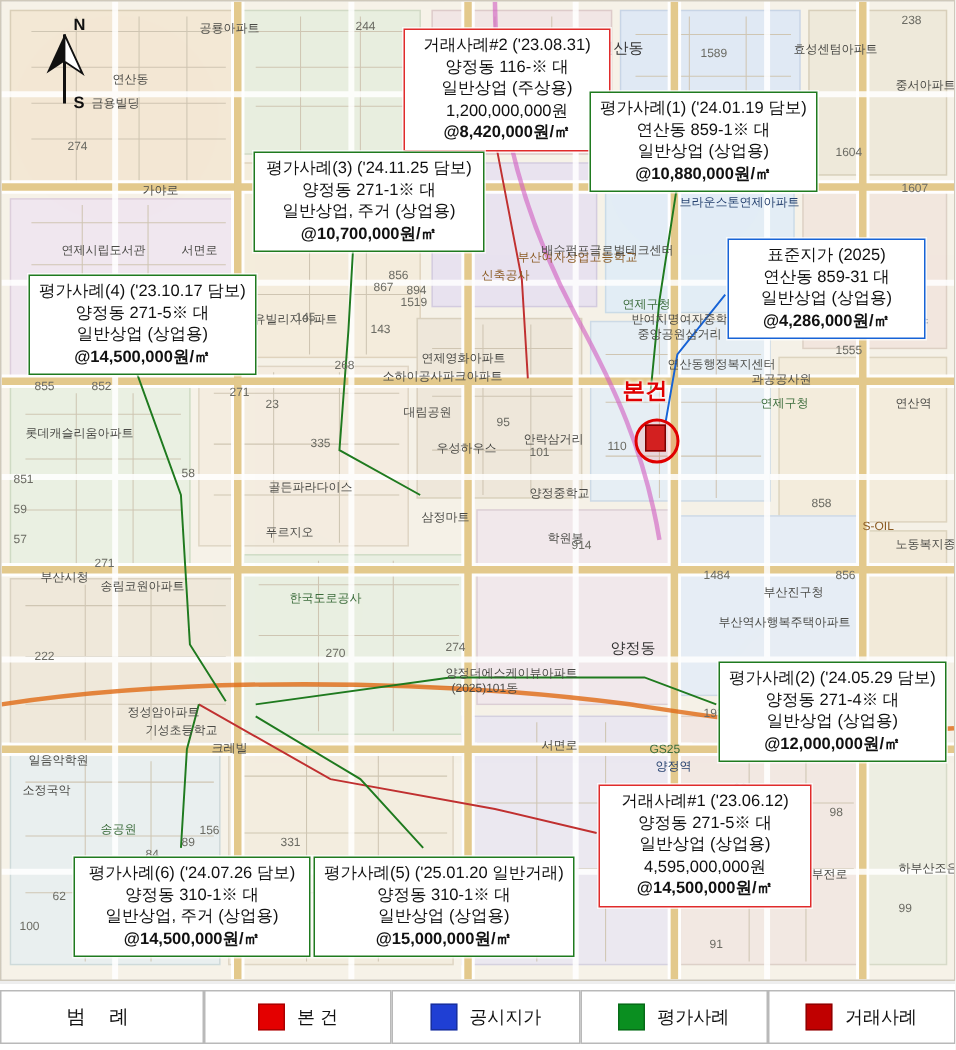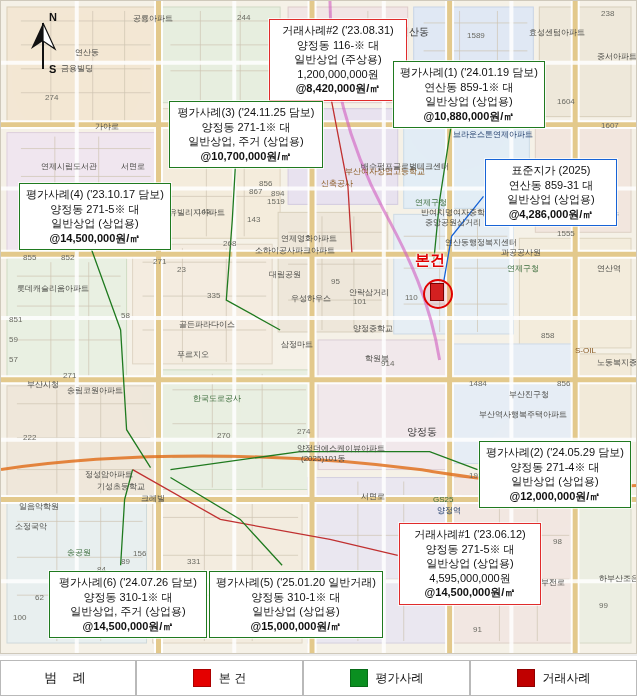--- a/index.html
+++ b/index.html
@@ -433,20 +433,24 @@
 
   </div>
 
   <div id="legend">
     <div class="legend-cell" id="legend-title">범 례</div>
     <div class="legend-cell legend-item">
       <span class="swatch" style="background: rgb(228, 0, 0);"></span>
       <span>본 건</span>
     </div>
     <div class="legend-cell legend-item">
+      <span class="swatch" style="background: rgb(31, 63, 212);"></span>
+      <span>공시지가</span>
+    </div>
+    <div class="legend-cell legend-item">
       <span class="swatch" style="background: rgb(10, 143, 32);"></span>
       <span>평가사례</span>
     </div>
     <div class="legend-cell legend-item">
       <span class="swatch" style="background: rgb(192, 0, 0);"></span>
       <span>거래사례</span>
     </div>
   </div>
 
 </div>

